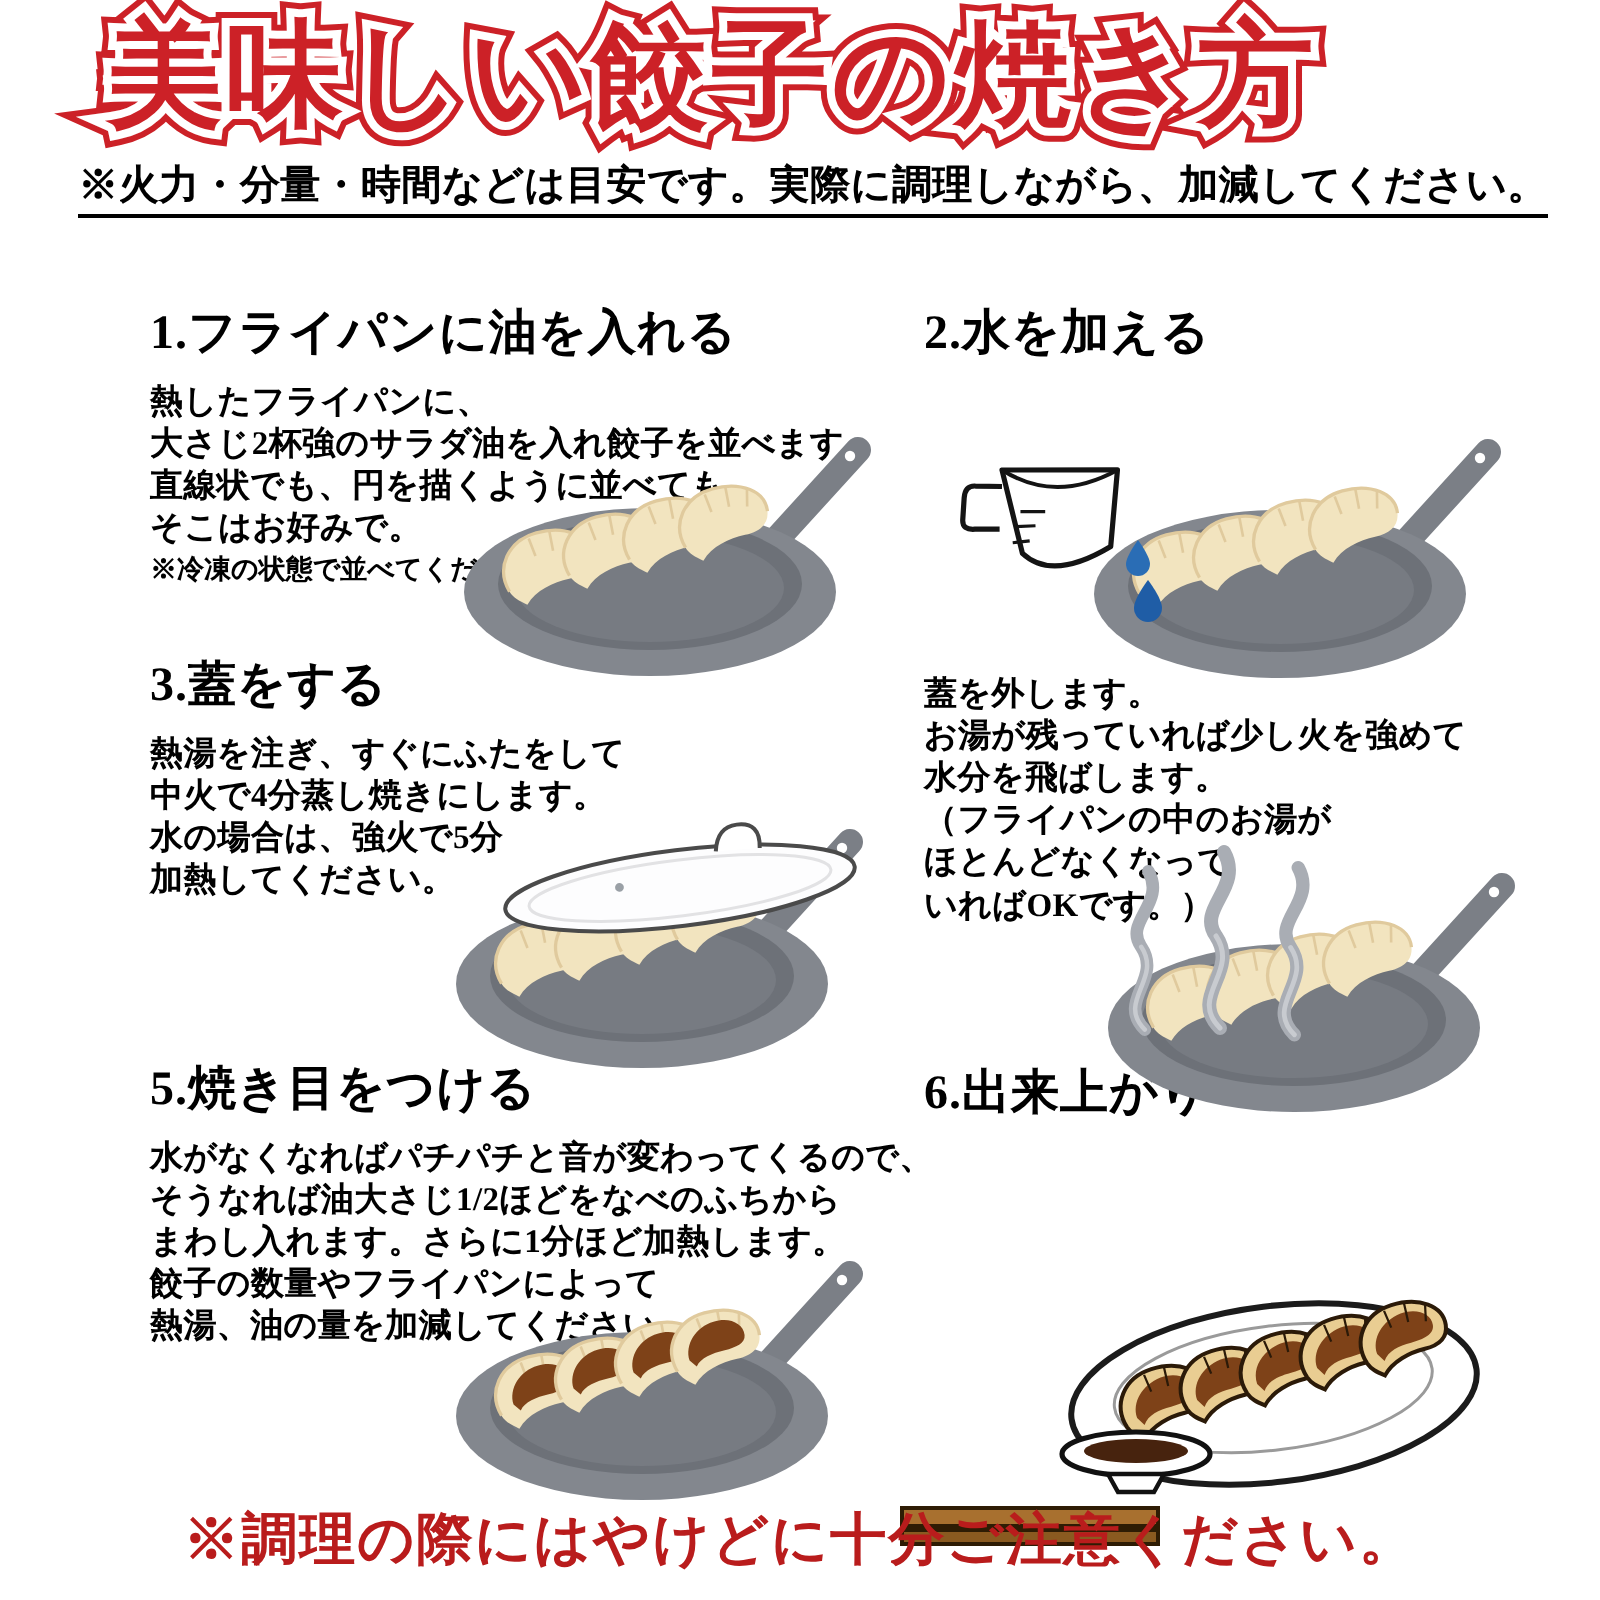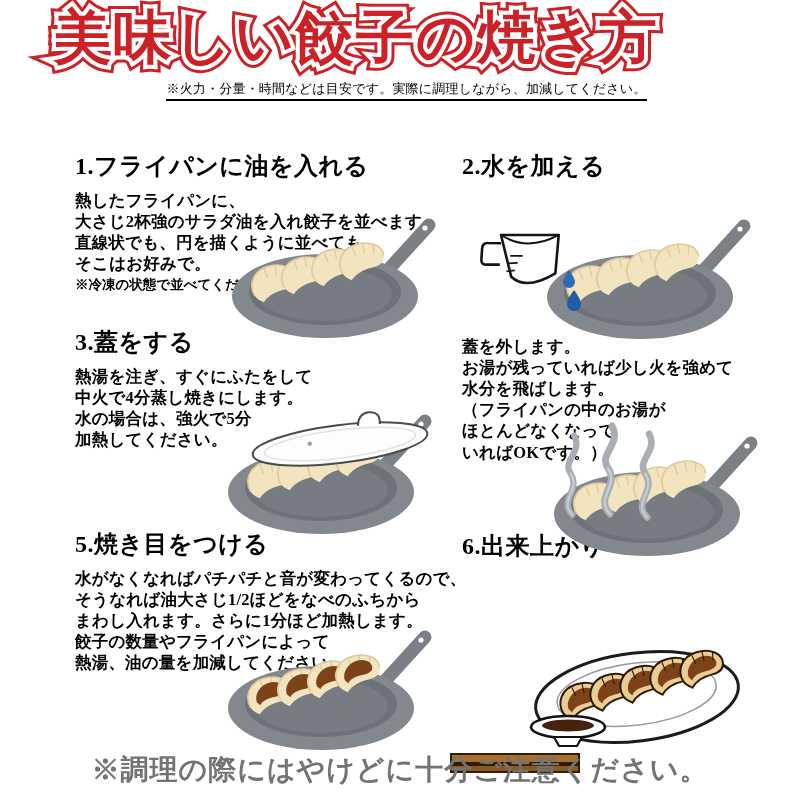--- a/index.html
+++ b/index.html
@@ -6,21 +6,21 @@
   .page{position:relative;width:800px;height:800px;background:#ffffff;overflow:hidden;
         font-family:"Liberation Serif","DejaVu Serif",serif;color:#000;}
 
   
   .title-stack{position:absolute;top:0px;left:0;width:712px;display:grid;justify-items:center;}
   .title-stack span{grid-area:1/1;font-size:58px;font-weight:bold;letter-spacing:2px;line-height:1.3;white-space:nowrap;}
   .t-outer{-webkit-text-stroke:14px #cc2127;color:#cc2127;}
   .t-mid{-webkit-text-stroke:8px #ffffff;color:#ffffff;}
   .t-fill{color:#cc2127;}
   .subtitle{position:absolute;top:79px;left:0;width:800px;text-align:center;}
-  .subtitle span{display:inline-block;font-size:13px;font-weight:normal;border-bottom:2px solid #000;padding-bottom:1px;letter-spacing:0.2px;margin-left:13px;}
+  .subtitle span{display:inline-block;font-size:20px;font-weight:bold;border-bottom:2px solid #000;padding-bottom:1px;letter-spacing:0.2px;margin-left:13px;}
 
   
   .step{position:absolute;}
   .step h2{margin:0;font-size:24px;font-weight:bold;letter-spacing:0.5px;}
   .step .body{margin:8px 0 0;font-size:16.5px;font-weight:bold;line-height:1.28;white-space:pre-line;letter-spacing:0.2px;}
   .step .note{margin:2px 0 0;font-size:13.5px;font-weight:bold;}
   #step1{left:75px;top:150px;width:400px;}
   #step2{left:462px;top:150px;width:335px;}
   #step3{left:75px;top:326px;width:400px;}
   #step4{left:462px;top:328px;width:335px;}
@@ -36,21 +36,21 @@
   #il3-lid{left:248px;top:404px;width:185px;height:66px;}
   #il4-pan{left:552px;top:430px;width:210px;height:130px;}
   #il4-steam{left:552px;top:422px;width:130px;height:100px;}
   #il5{left:226px;top:624px;width:210px;height:130px;}
   #il6-plate{left:530px;top:637px;width:216px;height:116px;}
   #il6-dish{left:448px;top:710px;width:190px;height:72px;}
   .illus svg{display:block;width:100%;height:100%;}
 
   
   .footer{position:absolute;top:751px;left:0;width:800px;text-align:center;
-          font-size:28px;font-weight:bold;color:#737373;letter-spacing:1px;}
+          font-size:28px;font-weight:bold;color:#b91c1c;letter-spacing:1px;}
 </style>
 </head>
 <body>
 
 <div class="page">
 
   <svg width="0" height="0" style="position:absolute" aria-hidden="true">
     <defs>
       <g id="pan">
         <path d="M158,58 L199,13" stroke="#7b7f86" stroke-width="13" stroke-linecap="round" fill="none"></path>

